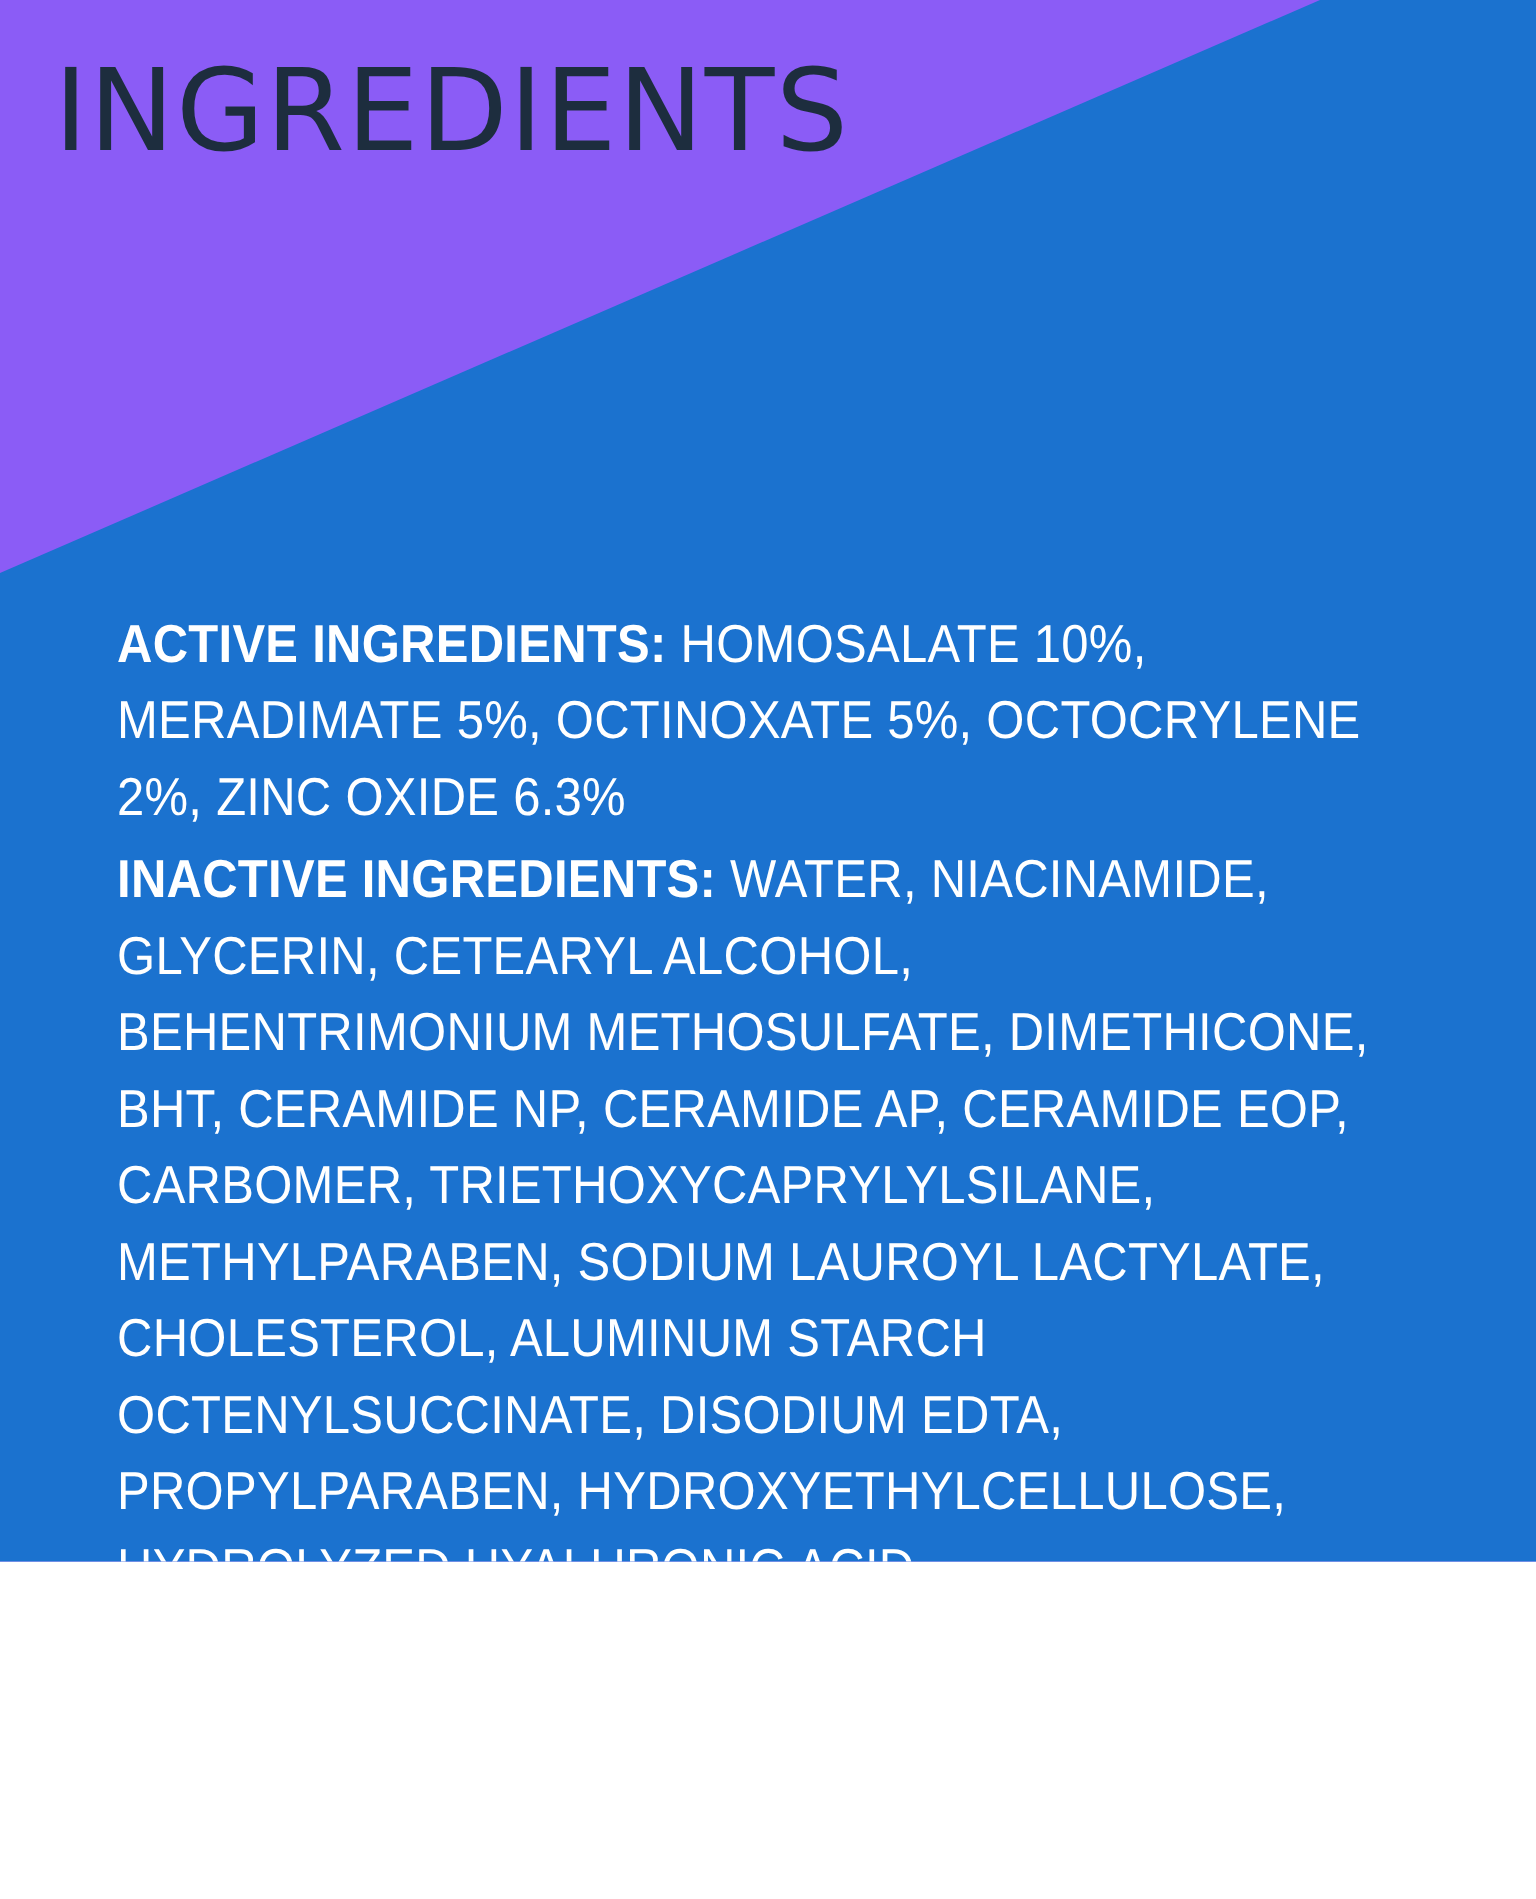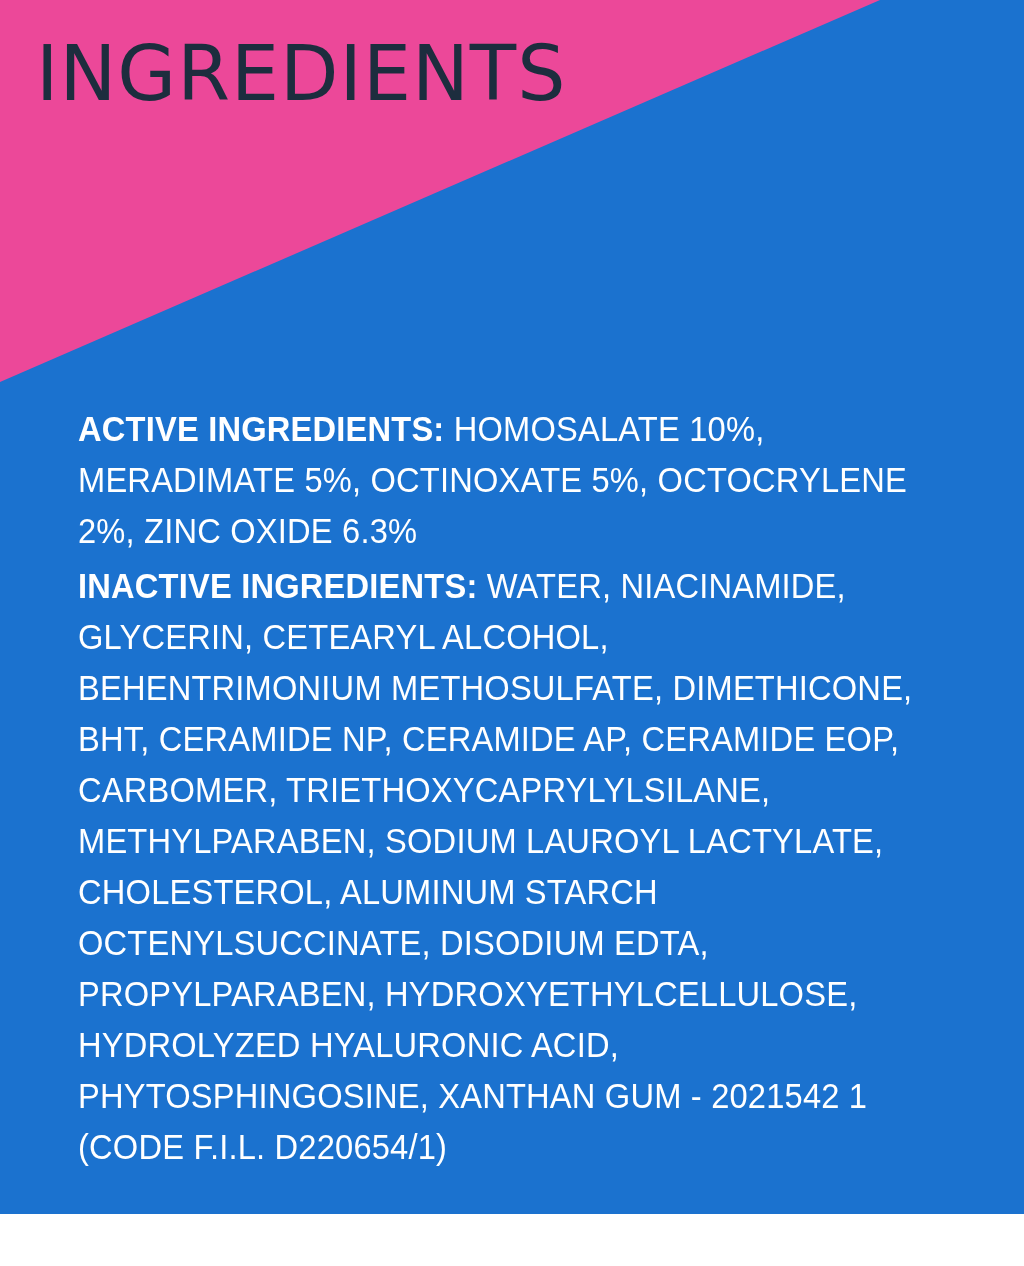--- a/index.html
+++ b/index.html
@@ -10,22 +10,22 @@
     width: 1024px;
     height: 1266px;
     background: #ffffff;
     font-family: "Liberation Sans", sans-serif;
     overflow: hidden;
   }
 
   #page {
     position: relative;
     width: 1024px;
-    height: 1214px;
-    background: #ec4899;
+    height: 1041px;
+    background: #8b5cf6;
     overflow: hidden;
   }
 
   
   #blue-panel {
     position: absolute;
     left: 0;
     top: 0;
     width: 1024px;
     height: 1266px;

